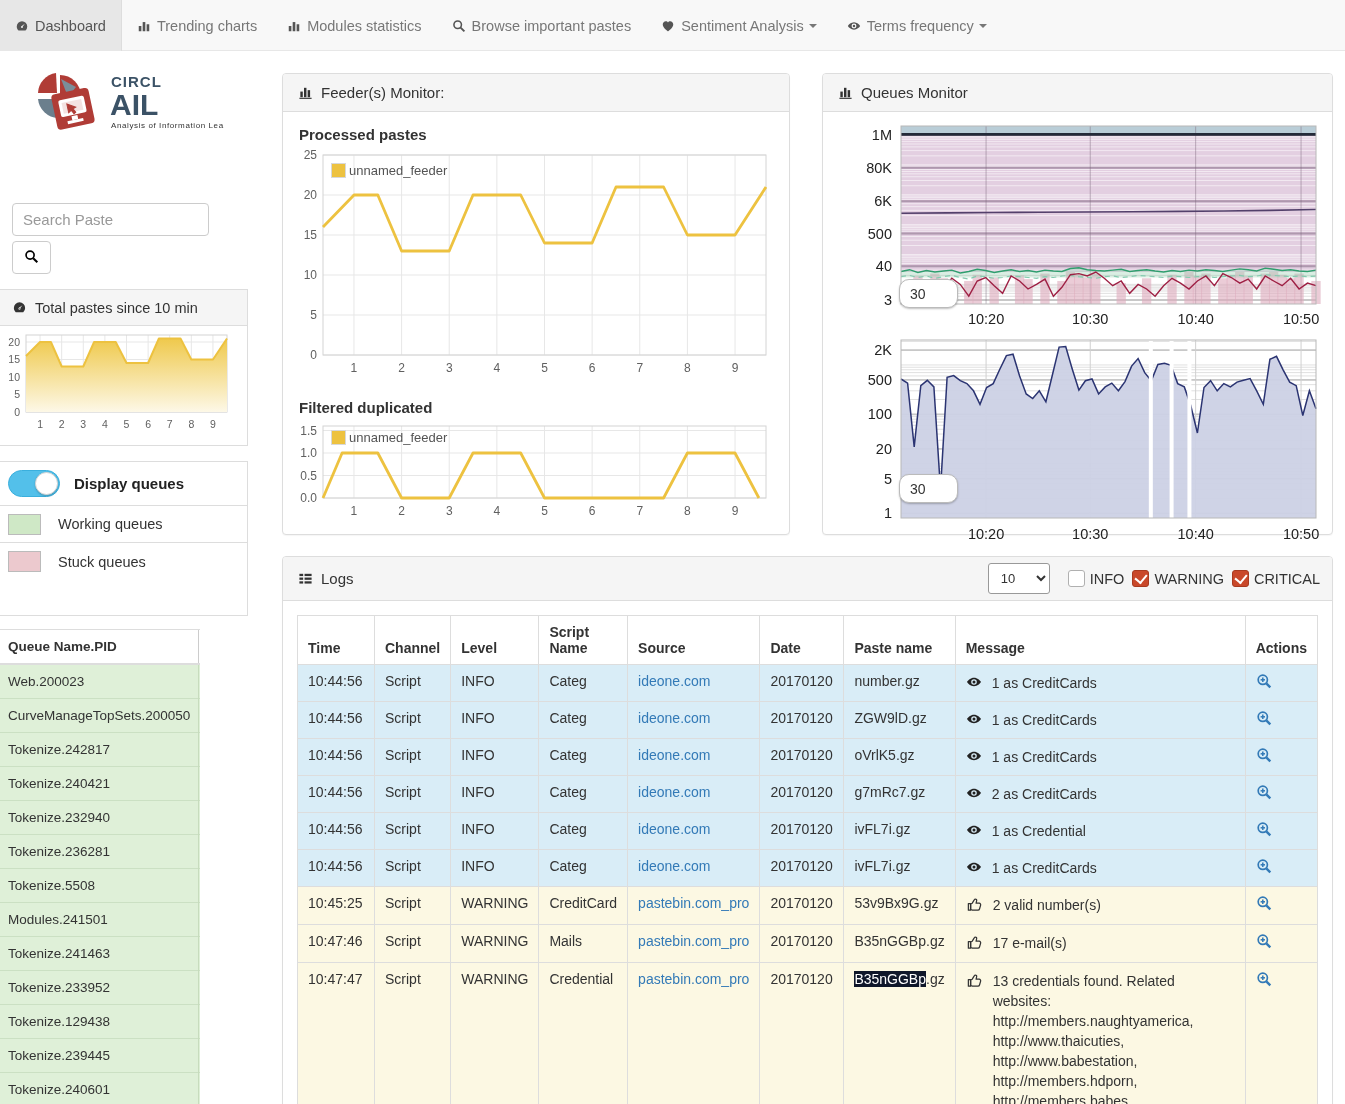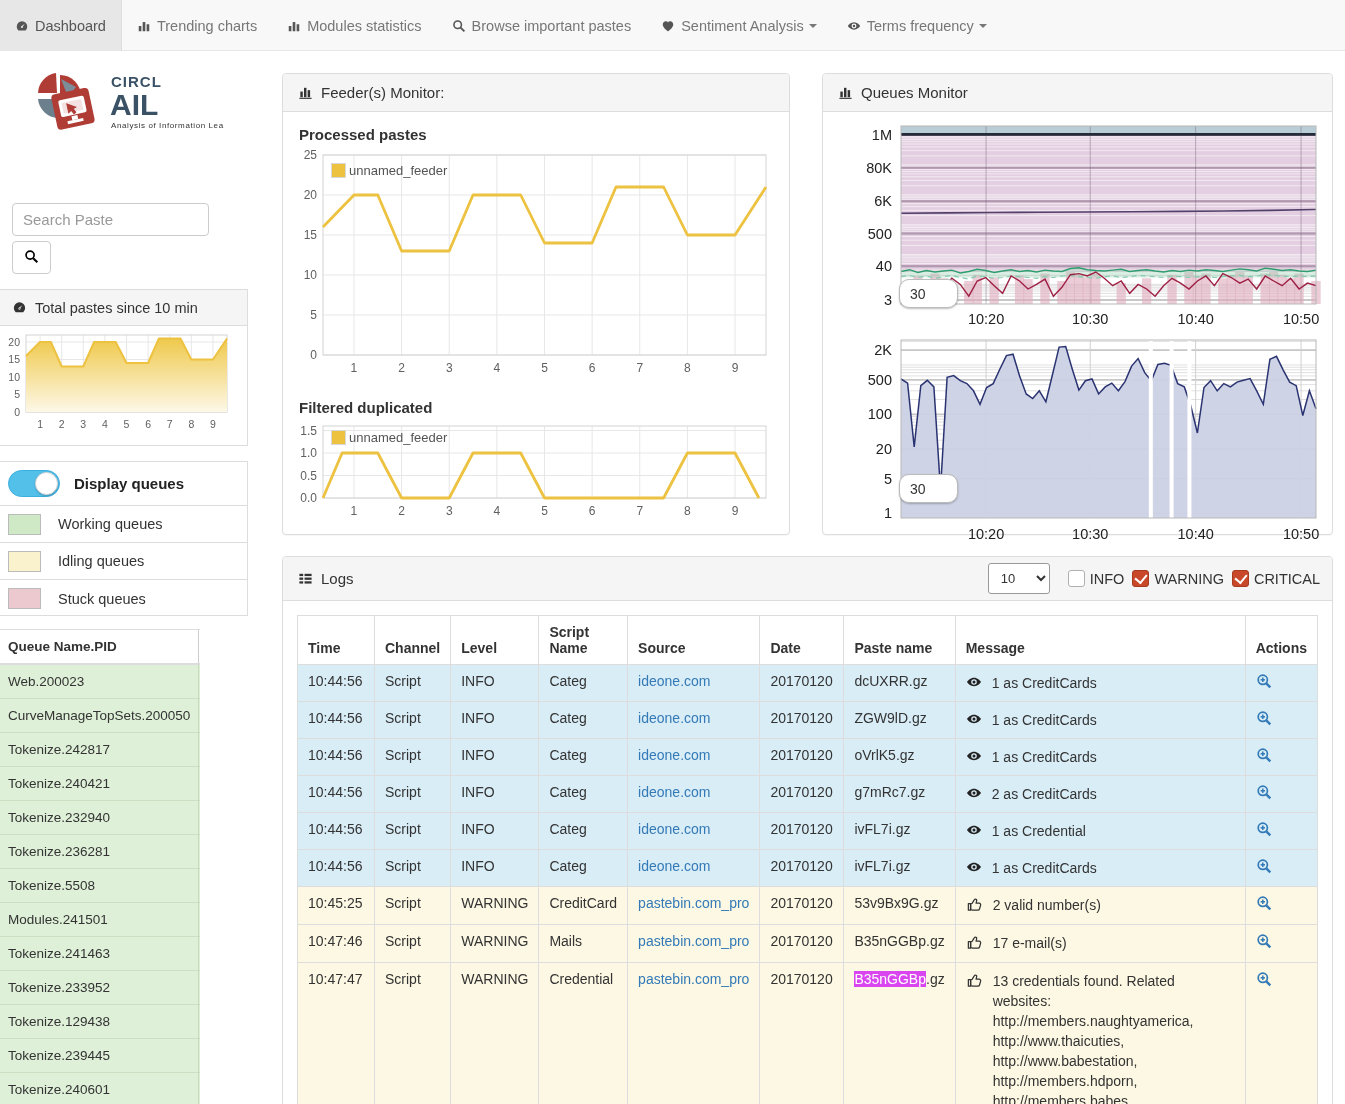--- a/index.html
+++ b/index.html
@@ -93,21 +93,21 @@
   table.logs-table { width:1021px; border-collapse:collapse; font-size:14px; }
   table.logs-table th, table.logs-table td { border:1px solid #ddd; padding:8px 10px;
     text-align:left; vertical-align:top; }
   table.logs-table th { font-weight:bold; vertical-align:bottom; background:#fff; }
   tr.sev-info td { background:#d9edf7; }
   tr.sev-warning td { background:#fcf8e3; }
   .src-link { color:#337ab7; text-decoration:none; cursor:pointer; }
   .msg-cell { display:flex; }
   .msg-icon { flex:0 0 auto; margin-right:10px; margin-top:1px; }
   .msg-text { line-height:20px; }
-  .paste-hl { background:#d946ef; color:#fff; }
+  .paste-hl { background:#0f172a; color:#fff; }
   .action-btn { cursor:pointer; display:inline-flex; }
 </style>
 </head>
 <body>
 
 <nav class="navbar" id="navbar">
     <a class="nav-item active">
       <span class="nicon">
         <svg width="14" height="14" viewBox="0 0 16 16">
           <path d="M8 2.5A6 6 0 0 0 2 8.5c0 1.8.8 3.4 2 4.5h8a6 6 0 0 0 2-4.5 6 6 0 0 0-6-6z" fill="currentColor"></path>
@@ -256,24 +256,20 @@
     <div class="toggle-row">
       <div class="toggle">
           <div class="knob"></div>
         </div>
       <span class="toggle-label">Display queues</span>
     </div>
     <div id="queue-legend">
         <div class="legend-row">
           <span class="legend-swatch" style="background:#cfe8c6"></span>
           <span class="legend-label">Working queues</span>
-        </div>
-        <div class="legend-row">
-          <span class="legend-swatch" style="background:#faf2cc"></span>
-          <span class="legend-label">Idling queues</span>
         </div>
         <div class="legend-row">
           <span class="legend-swatch" style="background:#ecc9ce"></span>
           <span class="legend-label">Stuck queues</span>
         </div>
       </div>
   </section>
 
   <div class="queue-table-wrap">
     <table class="queue-table">
@@ -683,21 +679,21 @@
           </tr>
         </thead>
       <tbody id="logs-tbody">
           <tr class="sev-info">
             <td>10:44:56</td>
             <td>Script</td>
             <td>INFO</td>
             <td>Categ</td>
             <td><a class="src-link">ideone.com</a></td>
             <td>20170120</td>
-            <td>dcUXRR.gz</td>
+            <td>number.gz</td>
             <td>
               <div class="msg-cell">
                 <span class="msg-icon"><svg width="16" height="16" viewBox="0 0 16 16">
                     <path d="M8 3.8C4.6 3.8 1.9 6.5 1 8c.9 1.5 3.6 4.2 7 4.2S14.1 9.5 15 8c-.9-1.5-3.6-4.2-7-4.2zm0 7A2.8 2.8 0 1 1 8 5.2a2.8 2.8 0 0 1 0 5.6z" fill="#222"></path>
                     <circle cx="8" cy="8" r="1.5" fill="#222"></circle>
                   </svg></span>
                 <span class="msg-text">1 as CreditCards</span>
               </div>
             </td>
             <td><span class="action-btn">

